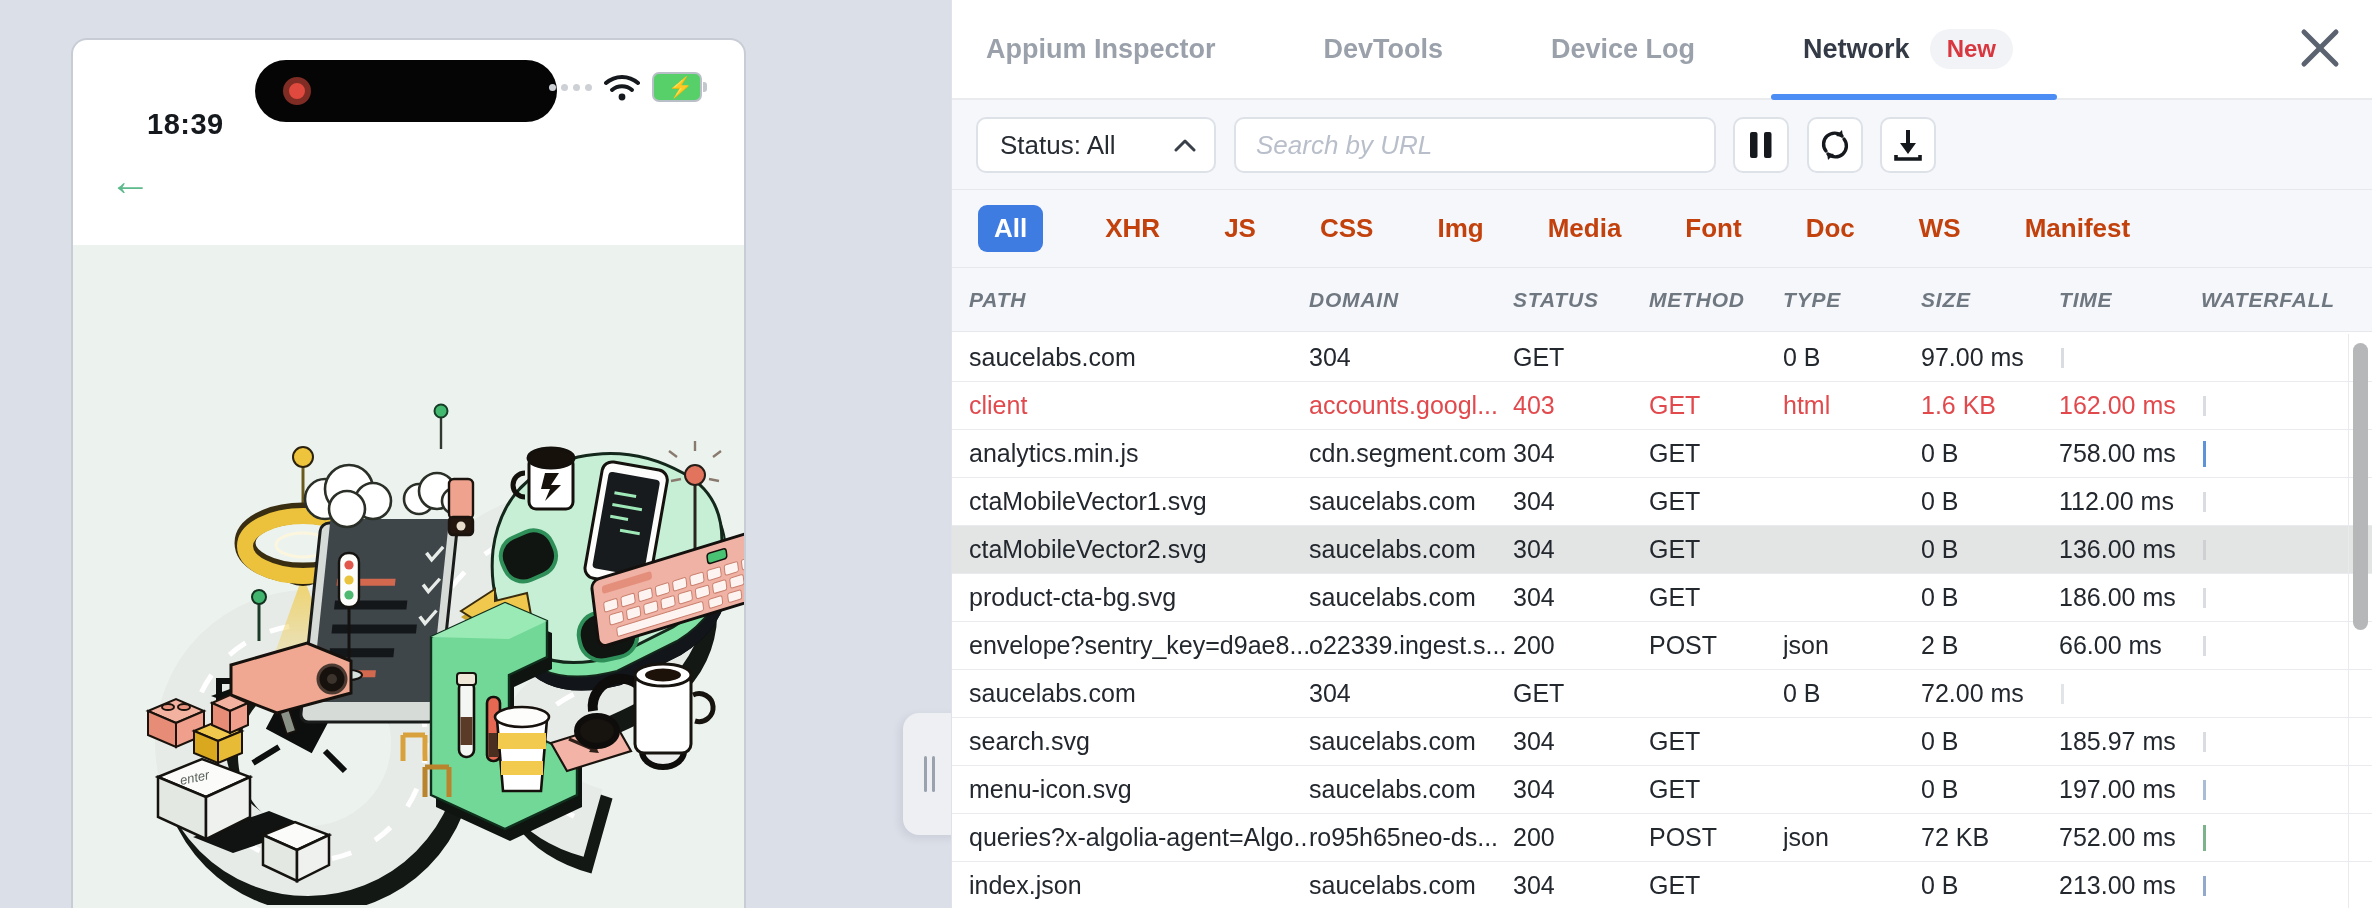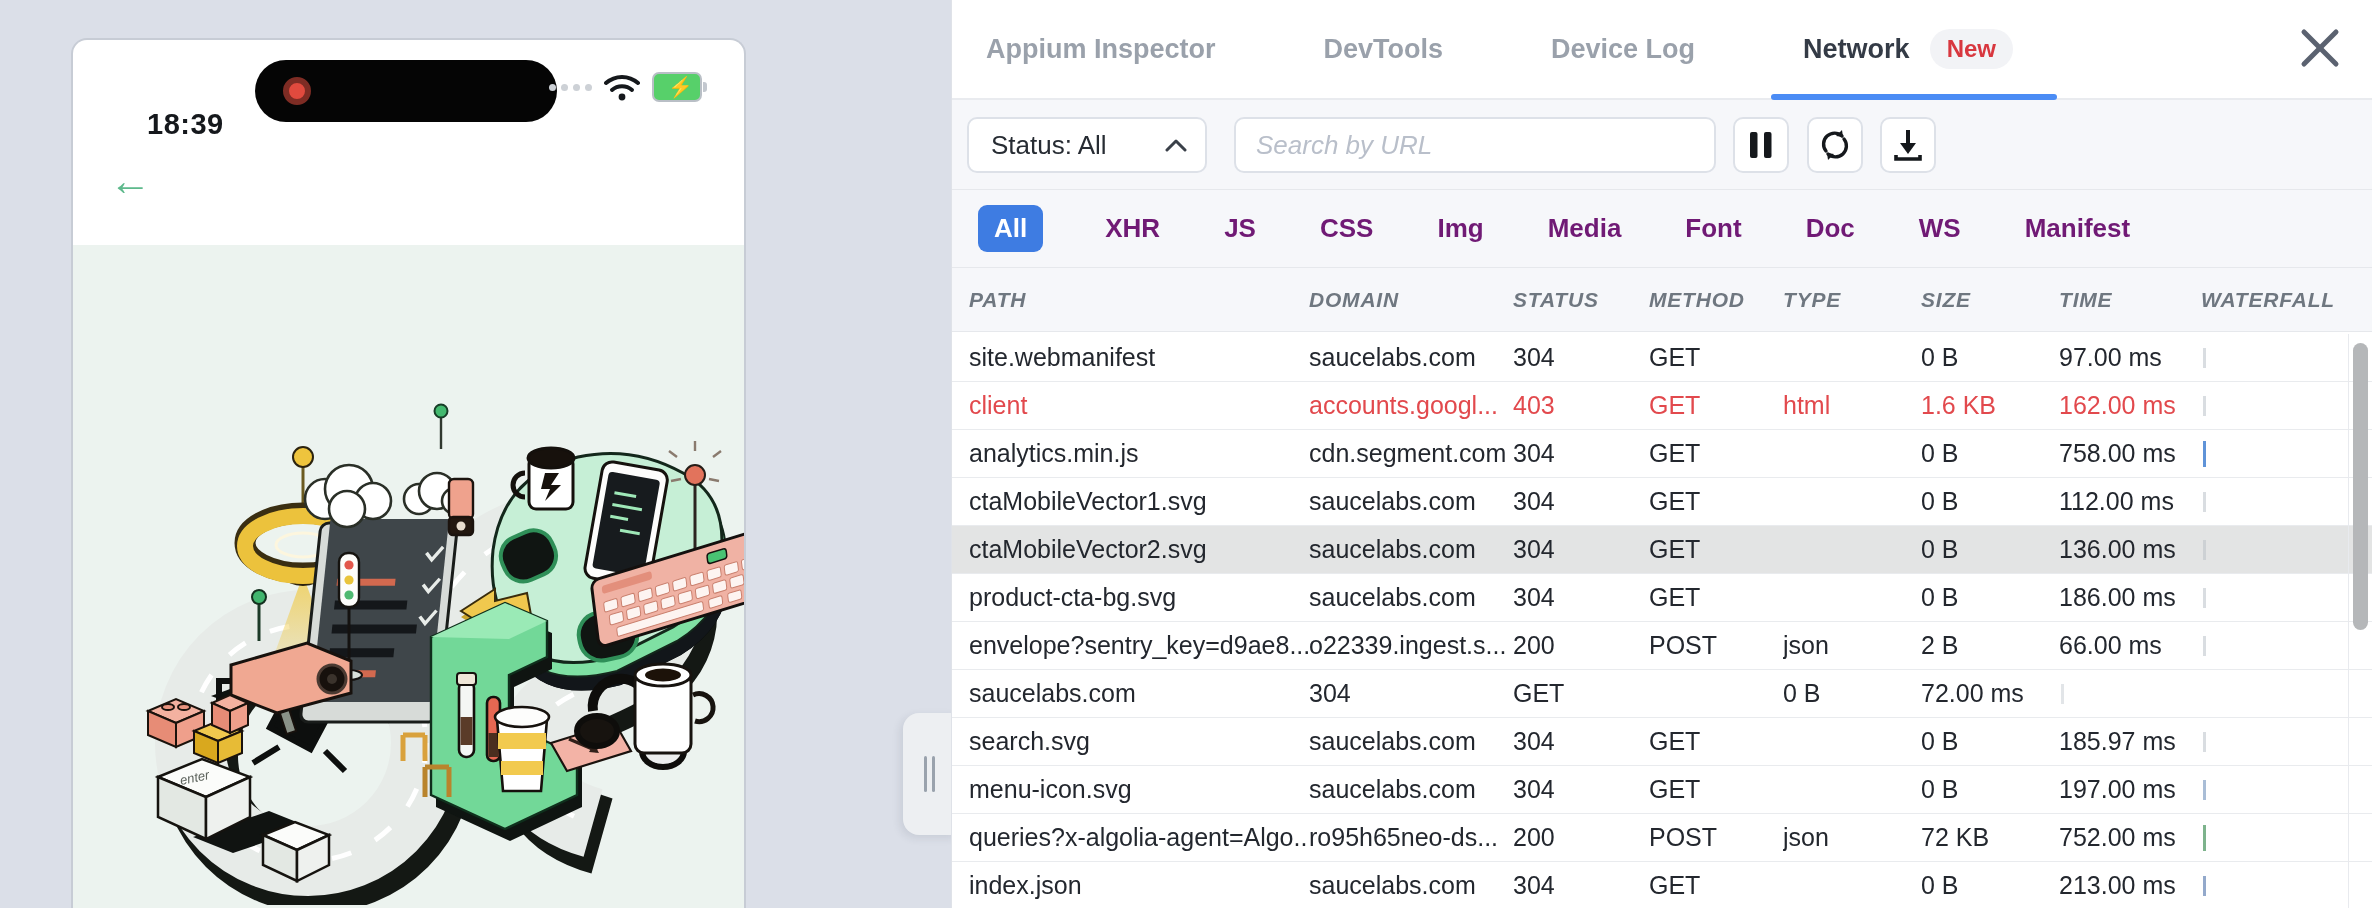--- a/index.html
+++ b/index.html
@@ -39,33 +39,33 @@
   .tab{position:relative;display:flex;align-items:center;height:100%;font-size:27px;font-weight:600;color:#9aa1ab;cursor:pointer;white-space:nowrap;}
   .tab.active{color:#343b46;}
   .tab.active:after{content:"";position:absolute;left:-32px;right:-44px;bottom:-2px;height:6px;background:#4b8cf5;border-radius:3px;}
   .tab .badge{margin-left:20px;background:#f2f3f6;color:#d8373f;font-size:24px;font-weight:700;
               padding:6px 17px;border-radius:999px;}
   .tab .badge:empty{display:none;}
   .close-btn{position:absolute;right:28px;top:24px;width:48px;height:48px;cursor:pointer;}
 
   .section{background:#f6f7fa;border-bottom:1px solid #e6e8ec;box-sizing:border-box;position:relative;}
   .toolbar{height:90px;}
-  .dropdown{position:absolute;left:15px;top:17px;width:240px;height:56px;background:#fff;border:2px solid #dde1e8;
+  .dropdown{position:absolute;left:24px;top:17px;width:240px;height:56px;background:#fff;border:2px solid #dde1e8;
             border-radius:10px;box-sizing:border-box;display:flex;align-items:center;justify-content:space-between;
             padding:0 18px 0 22px;cursor:pointer;}
   .dropdown .lbl{font-size:26px;color:#272c33;}
   .search-box{position:absolute;left:282px;top:17px;width:482px;height:56px;background:#fff;border:2px solid #dde1e8;
               border-radius:10px;box-sizing:border-box;font-size:26px;font-style:italic;color:#565e68;
               padding:0 20px;outline:none;font-family:"Liberation Sans",sans-serif;}
   .search-box::placeholder{color:#b9bfca;font-style:italic;}
   .icon-btn{position:absolute;top:17px;width:56px;height:56px;background:#fff;border:2px solid #dde1e8;border-radius:10px;
             box-sizing:border-box;display:flex;align-items:center;justify-content:center;cursor:pointer;}
 
   .filters{height:78px;display:flex;align-items:center;gap:60px;padding-left:26px;box-sizing:border-box;}
-  .filter{font-size:26px;font-weight:700;color:#701a75;cursor:pointer;padding:8px 2px;border-radius:9px;white-space:nowrap;}
+  .filter{font-size:26px;font-weight:700;color:#c2410c;cursor:pointer;padding:8px 2px;border-radius:9px;white-space:nowrap;}
   .filter.active{background:#3e7ce2;color:#fff;padding:8px 16px;}
 
   .grid{display:grid;grid-template-columns:340px 204px 136px 134px 138px 138px 142px 1fr;padding-left:17px;box-sizing:border-box;}
   .thead{height:64px;align-items:center;font-style:italic;}
   .thead .th{font-size:21px;font-weight:700;color:#6f7780;letter-spacing:.8px;white-space:nowrap;}
 
   .tbody{position:absolute;left:0;top:334px;right:0;bottom:0;background:#fff;overflow:hidden;}
   .row{height:48px;border-bottom:1px solid #e9ebee;background:#fff;cursor:pointer;}
   .row .cell{font-size:25px;color:#23272e;line-height:47px;white-space:nowrap;overflow:hidden;padding-right:14px;}
   .row.selected{background:#e3e4e4;}
@@ -463,21 +463,20 @@
         <div class="th">SIZE</div>
 
         <div class="th">TIME</div>
 
         <div class="th">WATERFALL</div>
       </div>
 
     <div class="tbody">
 
         <div class="grid row">
-          <div class="cell">site.webmanifest</div>
           <div class="cell">saucelabs.com</div>
           <div class="cell">304</div>
           <div class="cell">GET</div>
           <div class="cell"></div>
           <div class="cell">0 B</div>
           <div class="cell">97.00 ms</div>
           <div class="cell">
             <div class="tick" style="background: rgb(217, 221, 225);"></div>
           </div>
         </div>

